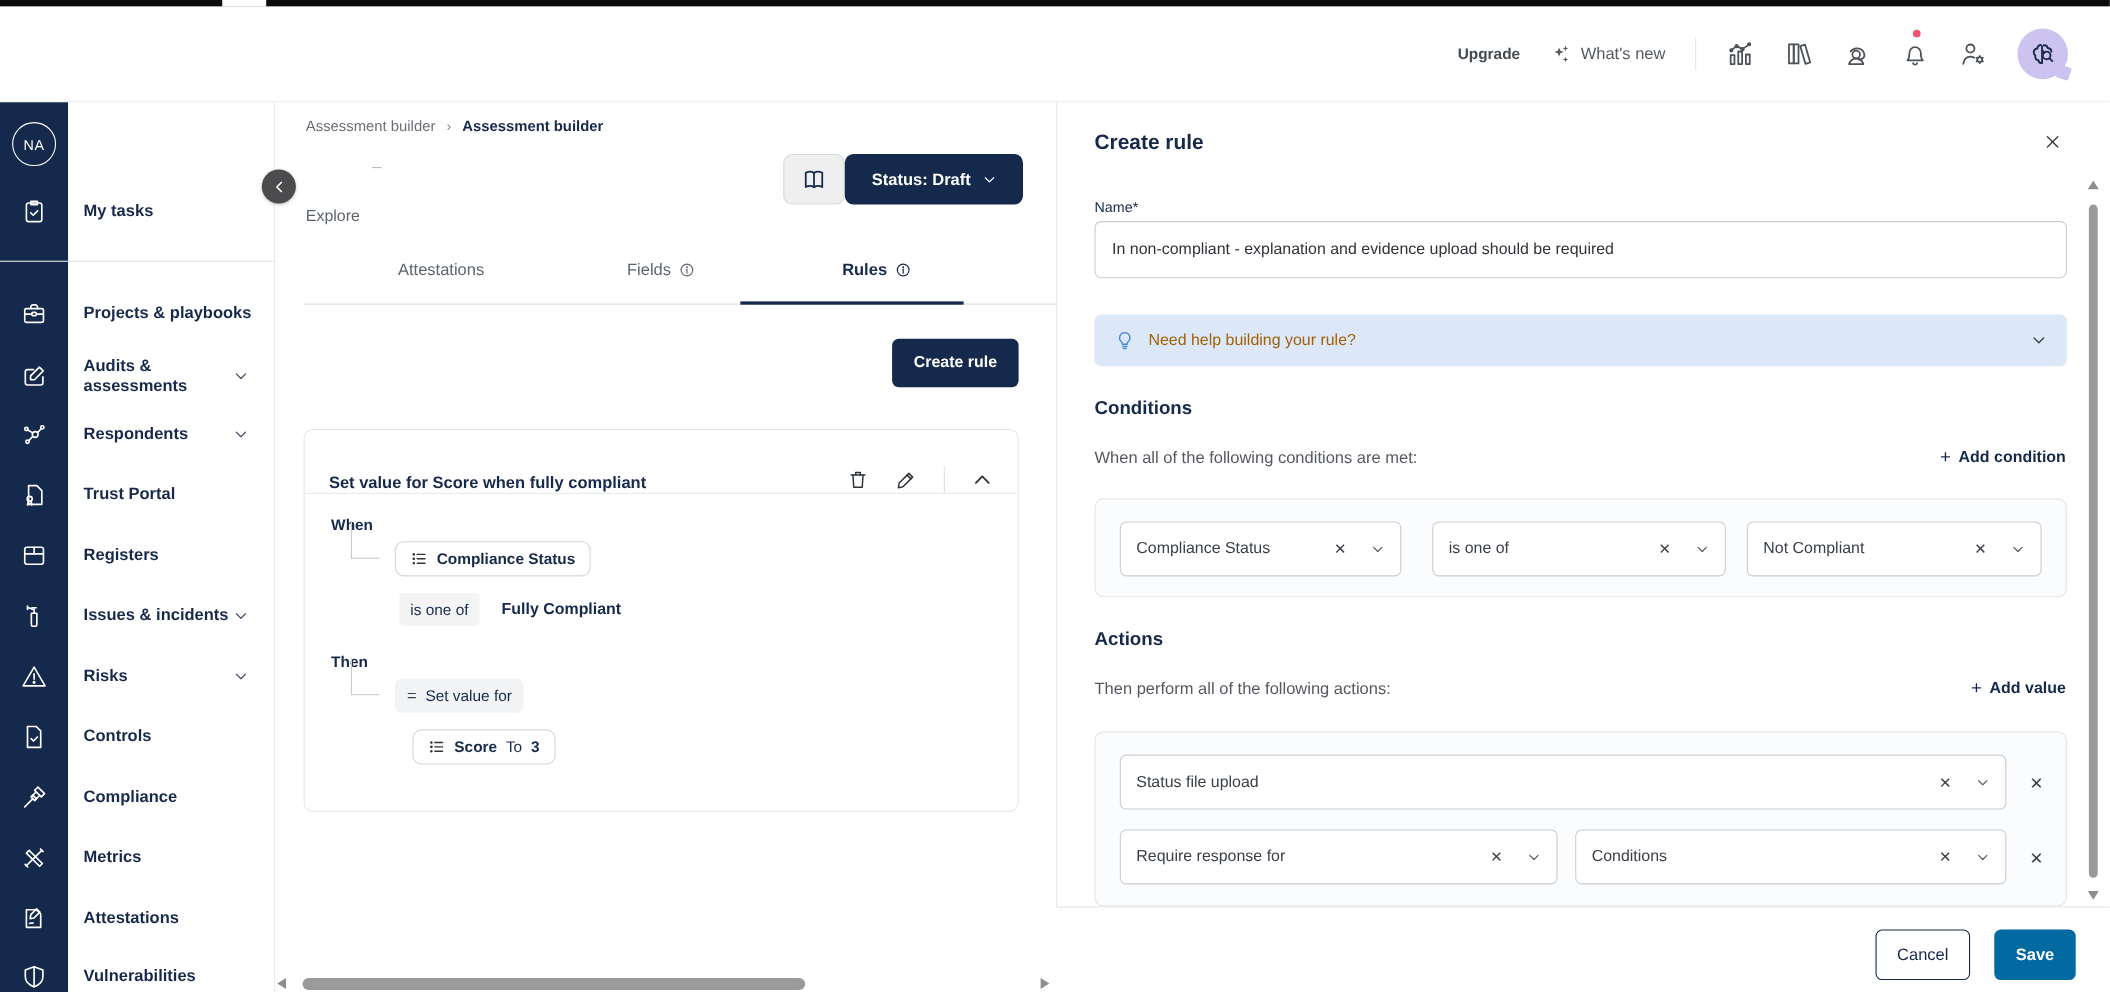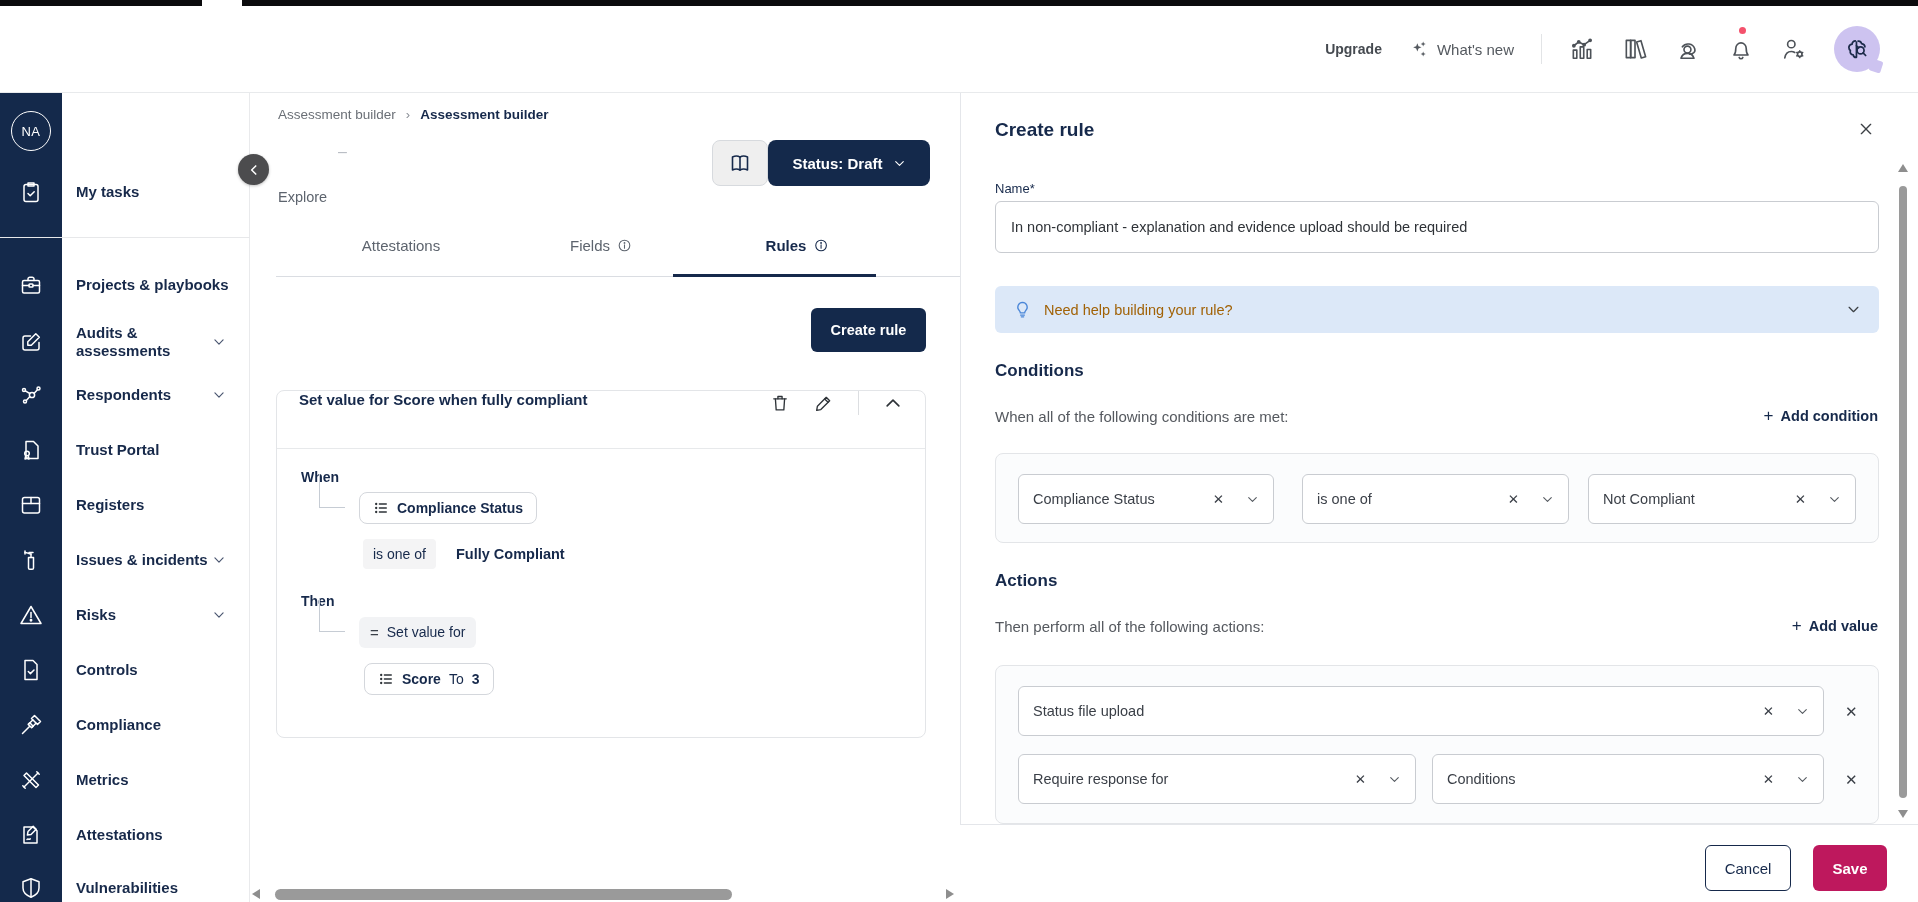--- a/index.html
+++ b/index.html
@@ -67,21 +67,21 @@
   .tab.active { color:#16294b; font-weight:bold; }
   .tab svg { width:15px; height:15px; }
   .tab-underline { position:absolute; left:397px; bottom:-1px; width:203px; height:3px; background:#16294b; }
   .create-rule-btn { position:absolute; left:561px; top:215px; width:115px; height:44px; background:#14294b;
     color:#fff; border:none; border-radius:6px; font-size:14.5px; font-weight:bold; cursor:pointer;
     font-family:"Liberation Sans",sans-serif; }
 
   
   .card { position:absolute; left:26px; top:297px; width:650px; height:348px; border:1px solid #e3e5e8;
     border-radius:8px; background:#fff; }
-  .card-header { height:58px; display:flex; align-items:flex-start; padding:0 22px; border-bottom:1px solid #e7e9eb; }
+  .card-header { height:58px; display:flex; align-items:flex-end; padding:0 22px; border-bottom:1px solid #e7e9eb; }
   .card-title { font-size:15px; font-weight:bold; color:#16294b; flex:1; }
   .card-tools { display:flex; align-items:center; gap:24px; color:#2e3338; }
   .card-tools svg { width:20px; height:20px; cursor:pointer; }
   .tool-sep { width:1px; height:24px; background:#dcdee1; }
   .card-body { padding:20px 24px 0; }
   .sec-label { font-size:14px; font-weight:bold; color:#16294b; }
   .tree-row { display:flex; align-items:center; margin-top:6px; }
   .elbow { width:26px; height:34px; border-left:1px solid #c6ccd4; border-bottom:1px solid #c6ccd4;
     margin-left:18px; transform:translateY(-17px); flex:0 0 26px; }
   .chip-outline { display:inline-flex; align-items:center; gap:8px; border:1px solid #d4d7dc; border-radius:8px;
@@ -135,21 +135,21 @@
   .select .sx { font-size:13.5px; color:#3a3f47; margin-right:22px; cursor:pointer; }
   .select .schev { color:#565b61; display:flex; }
   .select .schev svg { width:13px; height:13px; }
   .row-x { position:absolute; font-size:15px; color:#3a3f47; cursor:pointer; }
 
   .footer { position:absolute; left:960px; top:824px; width:958px; height:78px; background:#fff;
     border-top:1px solid #e4e6ea; }
   .btn-cancel { position:absolute; left:745px; top:20px; width:86px; height:46px; background:#fff;
     border:1px solid #16294b; border-radius:6px; color:#16294b; font-size:15px; cursor:pointer;
     font-family:"Liberation Sans",sans-serif; }
-  .btn-save { position:absolute; left:853px; top:20px; width:74px; height:46px; background:#be185d;
+  .btn-save { position:absolute; left:853px; top:20px; width:74px; height:46px; background:#0369a1;
     border:none; border-radius:6px; color:#fff; font-size:15px; font-weight:bold; cursor:pointer;
     font-family:"Liberation Sans",sans-serif; }
 
   
   .vthumb { position:absolute; left:1899px; top:186px; width:8px; height:612px; border-radius:4px;
     background:#9a9a9a; cursor:pointer; }
   .varrow { position:absolute; left:1898px; width:0; height:0; border-left:5.5px solid transparent;
     border-right:5.5px solid transparent; cursor:pointer; }
   .varrow.up { top:164px; border-bottom:8px solid #8e8e8e; }
   .varrow.down { top:810px; border-top:8px solid #8e8e8e; }
@@ -587,21 +587,21 @@
       </div>
       <div class="sec-label then-label">Then</div>
       <div class="tree-row">
         <span class="elbow"></span>
         <span class="chip-gray">
           <span class="eq-glyph">=</span>
           <span>Set value for</span>
         </span>
       </div>
       <div class="op-row" style="margin-left:58px">
-        <span class="chip-outline" style="margin-left:5px">
+        <span class="chip-outline" style="margin-left:16px">
           <svg viewBox="0 0 24 24">
               <use href="#i-list"></use>
             </svg>
           <span>Score</span>
           <span style="font-weight:normal">To</span>
           <span>3</span>
         </span>
       </div>
     </div>
   </div>

